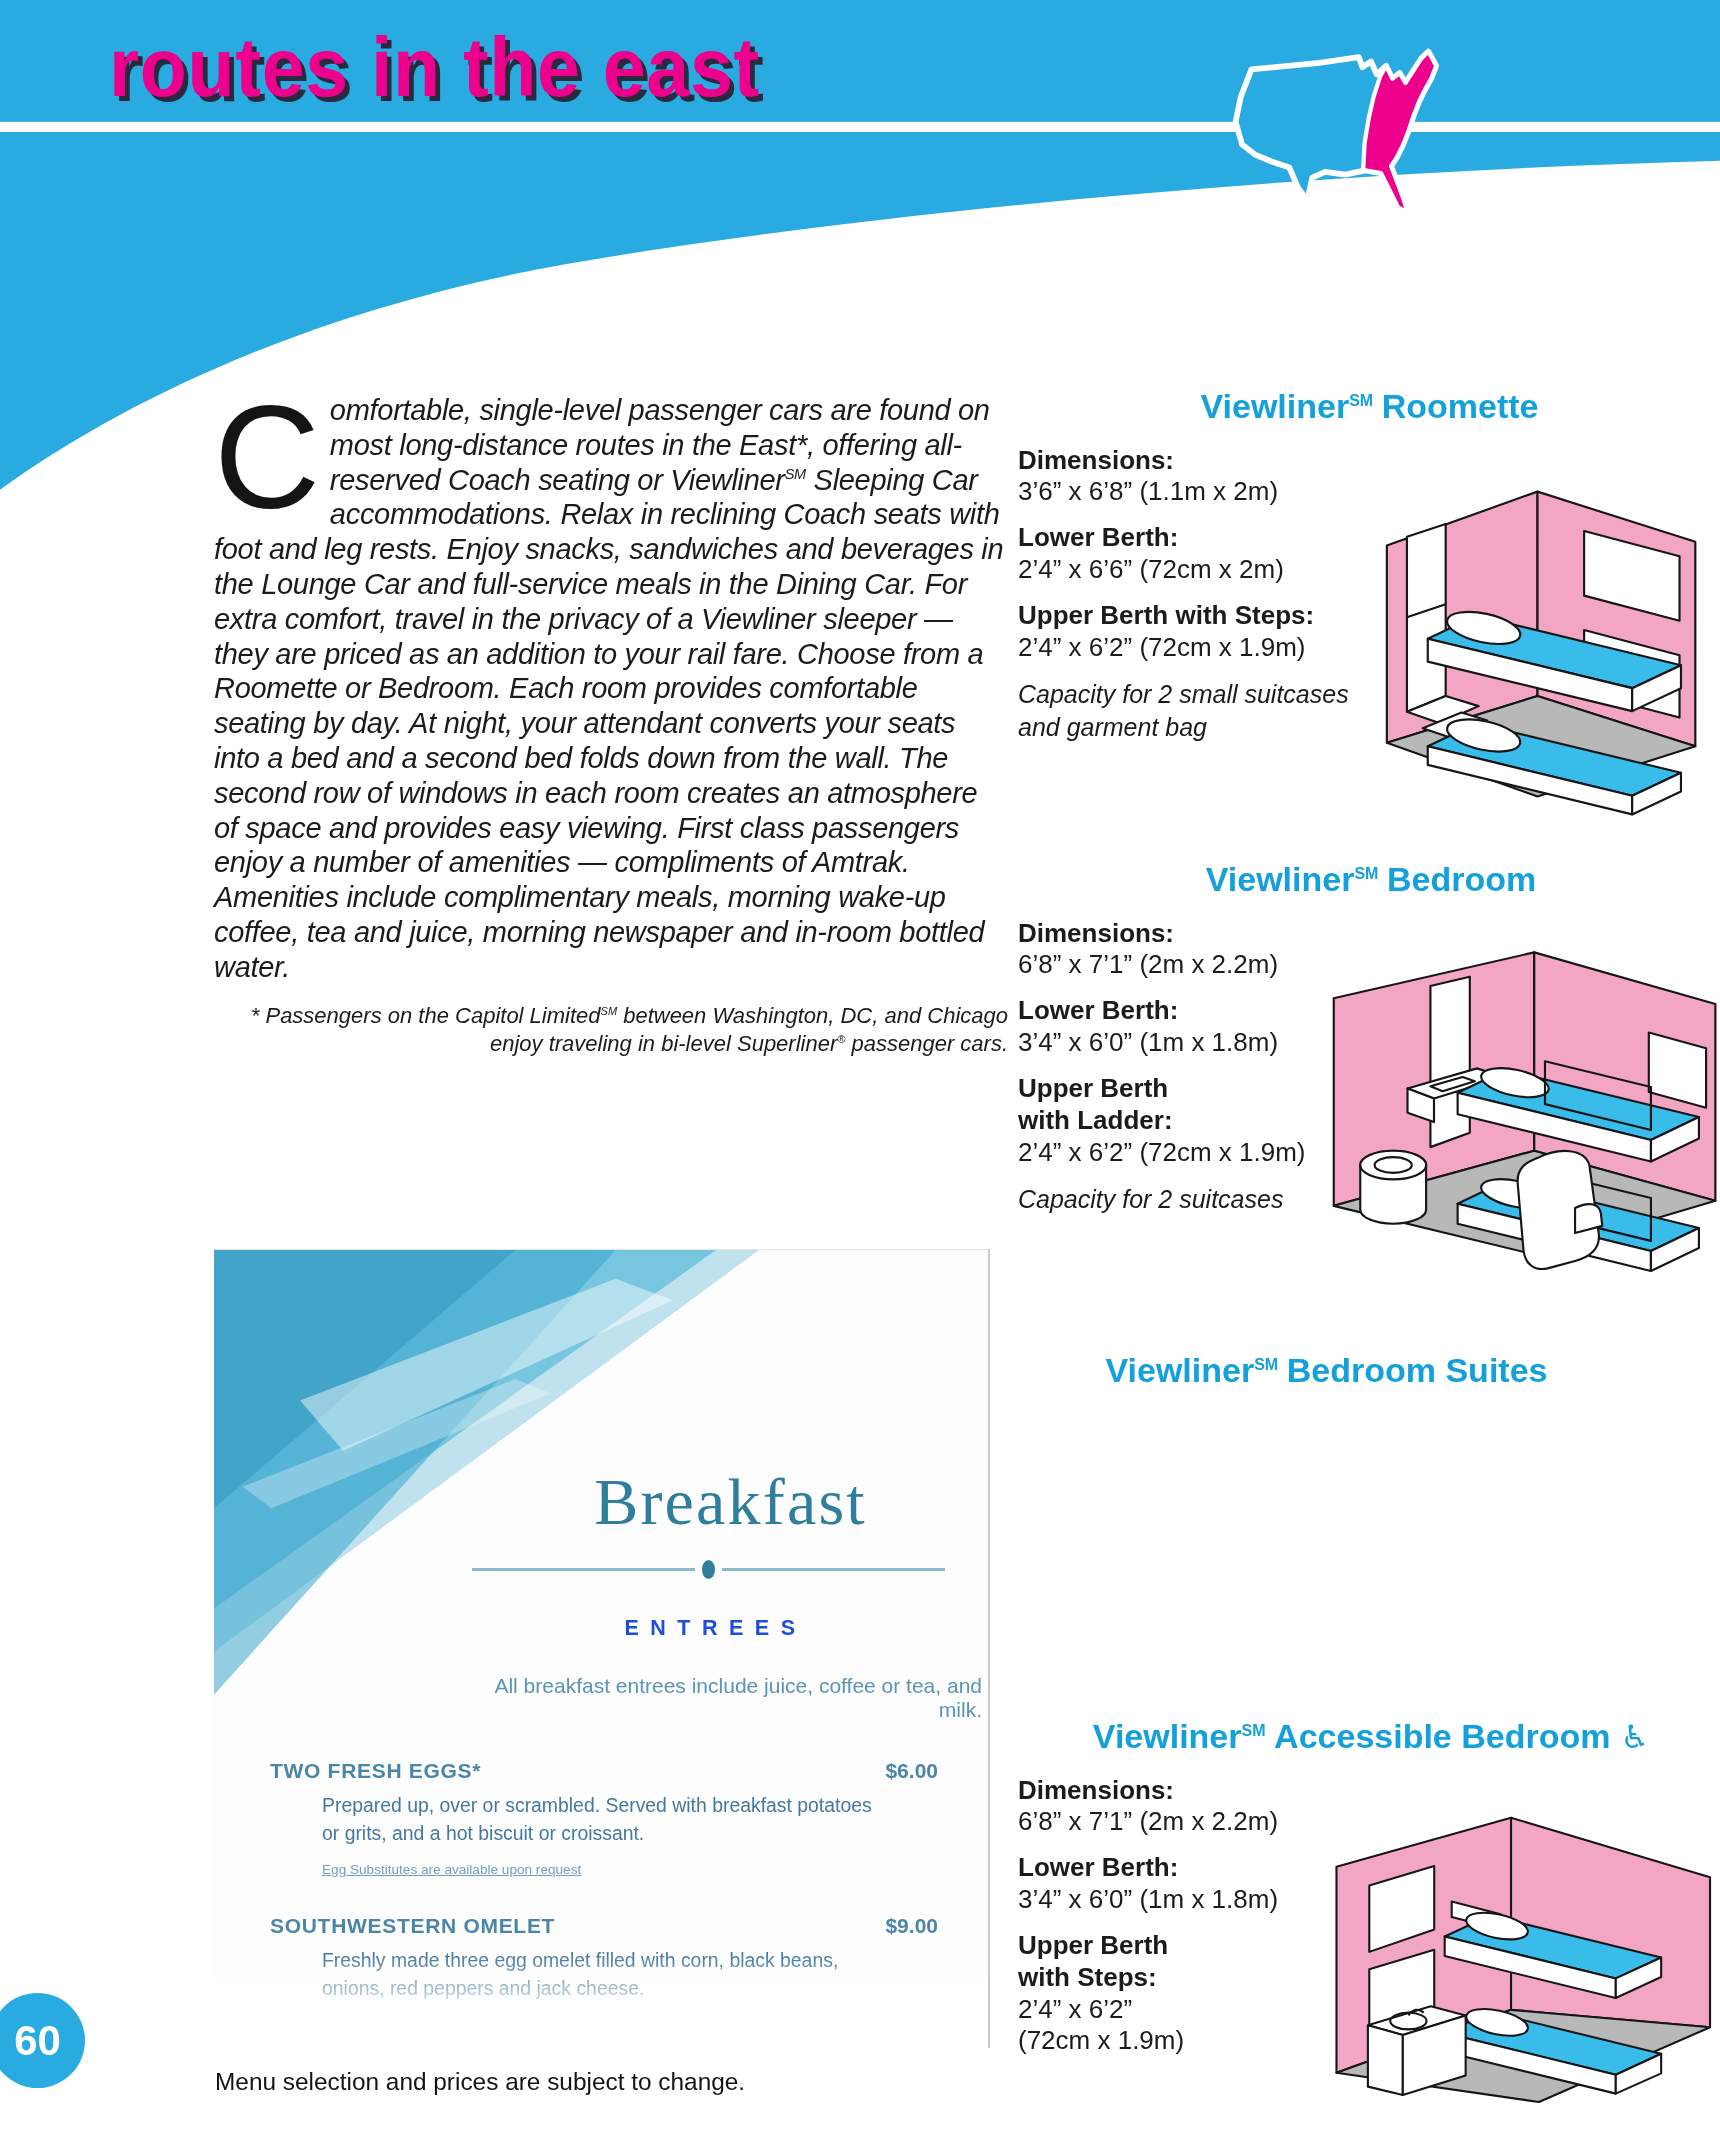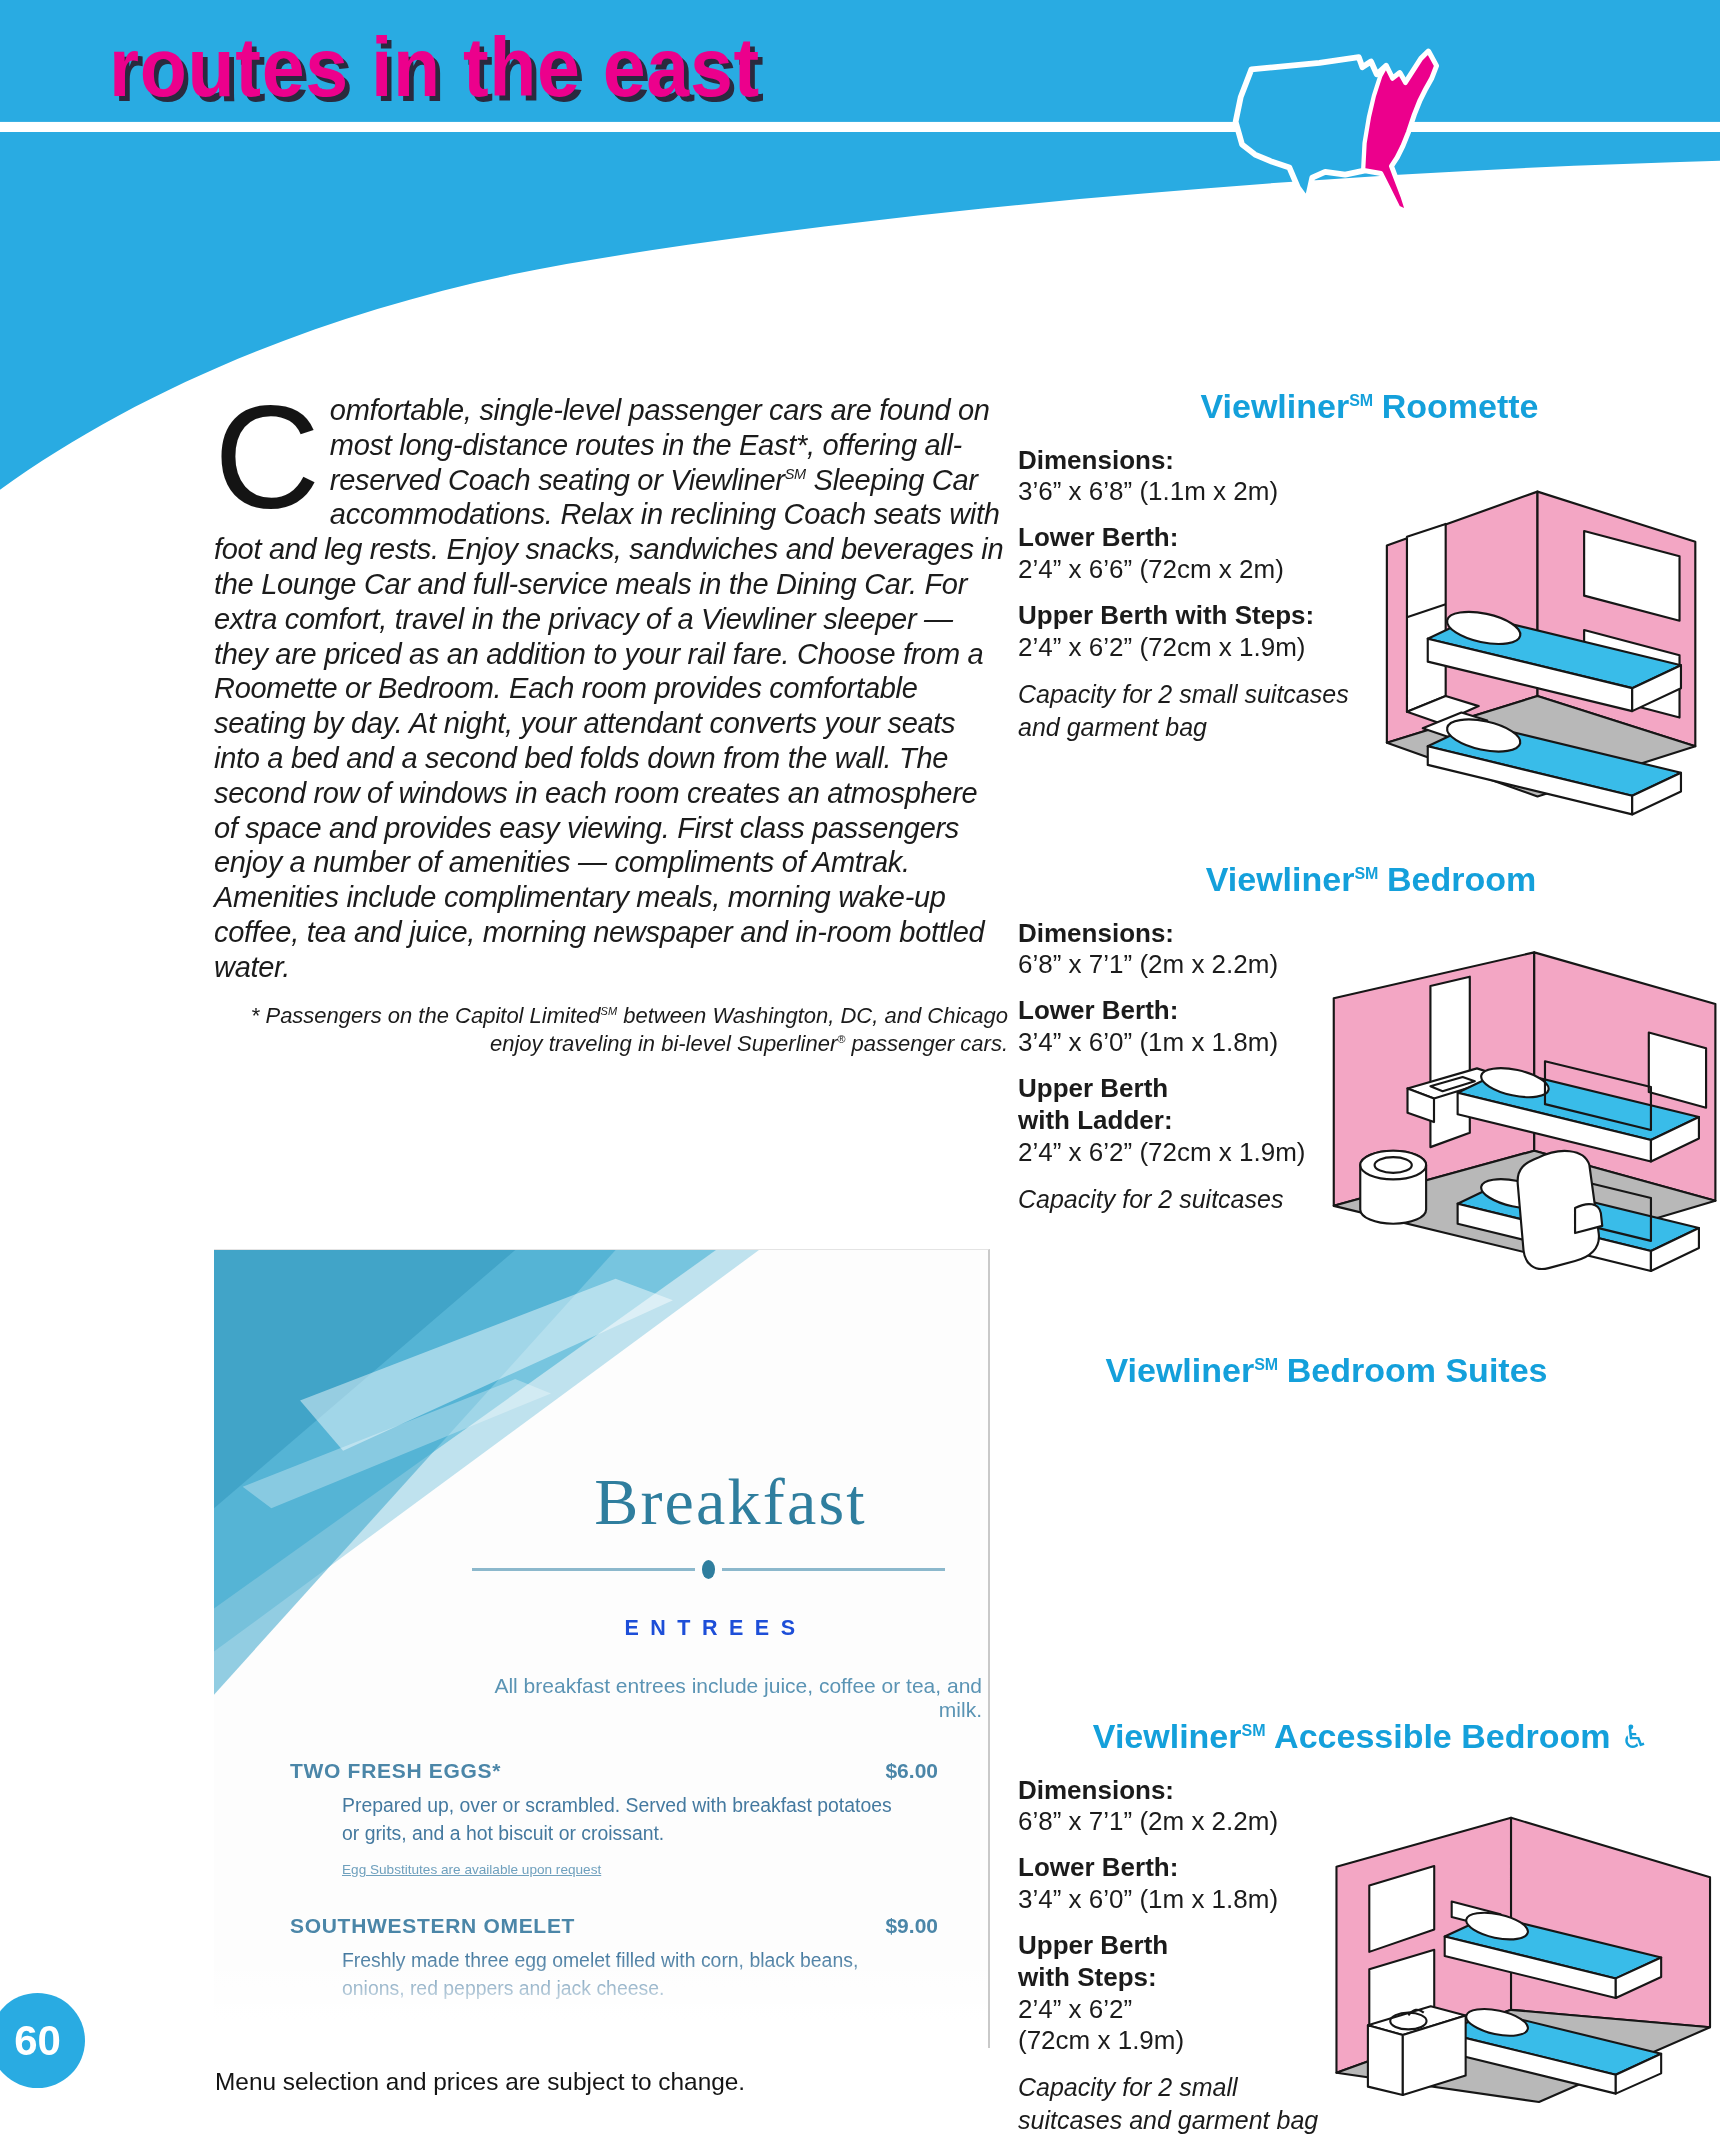--- a/index.html
+++ b/index.html
@@ -45,21 +45,21 @@
   #menu-title{position:relative;width:459px;margin:214px 0 0 287px;text-align:center;
         font-family:"Liberation Serif",serif;font-size:66px;color:#2f7e9e;letter-spacing:2.2px;}
   #menu-divider{position:relative;width:473px;margin:20px 0 0 258px;display:flex;align-items:center;}
   #menu-divider .dline{flex:1;height:3.6px;background:#8cb8cc;}
   #menu-divider .ddot{width:13px;height:18.6px;border-radius:50%;background:#2f7e9e;margin:0 7.2px;}
   #menu-entrees{width:373px;margin:37px 0 0 315px;text-align:center;font-size:21.5px;font-weight:bold;
         letter-spacing:11.5px;color:#1d4ed8;filter:blur(0.3px);}
   #menu-note{width:531px;margin:33px 0 0 237px;text-align:right;font-size:21px;color:#5b94b4;
         filter:blur(0.6px);}
   #menu-items{margin:37px 50px 0 56px;}
-  .mi{margin-bottom:37px;margin-left:20px;}
+  .mi{margin-bottom:37px;}
   .mi-row{display:flex;justify-content:space-between;align-items:baseline;}
   .mi-name{font-size:21px;font-weight:bold;color:#4b86a8;letter-spacing:0.7px;filter:blur(0.4px);}
   .mi-price{font-size:21px;font-weight:bold;color:#4b86a8;filter:blur(0.6px);}
   .mi-desc{margin:8.6px 0 0 52px;width:552px;font-size:19.4px;line-height:1.45;color:#44799f;
         filter:blur(0.6px);}
   .mi-fine{margin:14.3px 0 0 52px;font-size:13.6px;color:#6fa0bd;filter:blur(0.6px);
         text-decoration:underline;}
   #menu-fade{position:absolute;left:0;bottom:0;width:100%;height:93px;
         background:linear-gradient(to bottom,rgba(255,255,255,0),#ffffff 70%);}
 
@@ -184,22 +184,20 @@
     <div class="sec-body">
       <div class="specs" style="width:308px;">
         <div class="spec-label">Dimensions:</div>
         <div class="spec-value">6’8” x 7’1” (2m x 2.2m)</div>
         <div class="spec-label">Lower Berth:</div>
         <div class="spec-value">3’4” x 6’0” (1m x 1.8m)</div>
         <div class="spec-label">Upper Berth
 with Steps:</div>
         <div class="spec-value">2’4” x 6’2”
 (72cm x 1.9m)</div>
-        <div class="capacity">Capacity for 2 small
-suitcases and garment bag</div>
       </div>
       <div class="illus">
         <svg width="398" height="337" viewBox="0 0 570 470">
           <g class="ln" fill="none">
             <polygon points="15,125 265,55 265,330 15,420" fill="#f3a6c4"></polygon>
             <polygon points="265,55 550,140 550,355 265,330" fill="#f3a6c4"></polygon>
             <polygon points="15,420 265,330 550,355 305,462" fill="#b8b8b8"></polygon>
             <polygon points="62,152 155,124 155,215 62,247" fill="#ffffff"></polygon>
             <polygon points="62,272 155,244 155,335 62,367" fill="#ffffff"></polygon>
             <polygon points="180,175 250,193 250,215 180,197" fill="#ffffff"></polygon>

